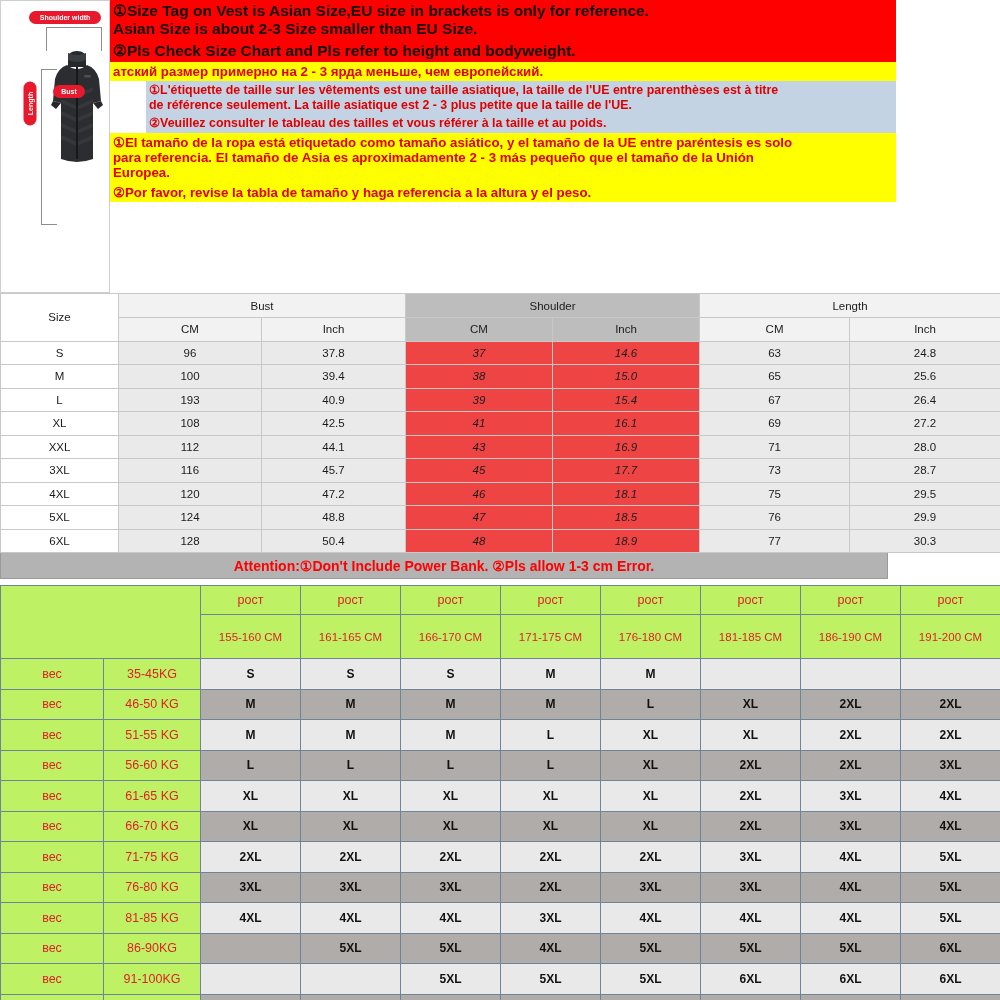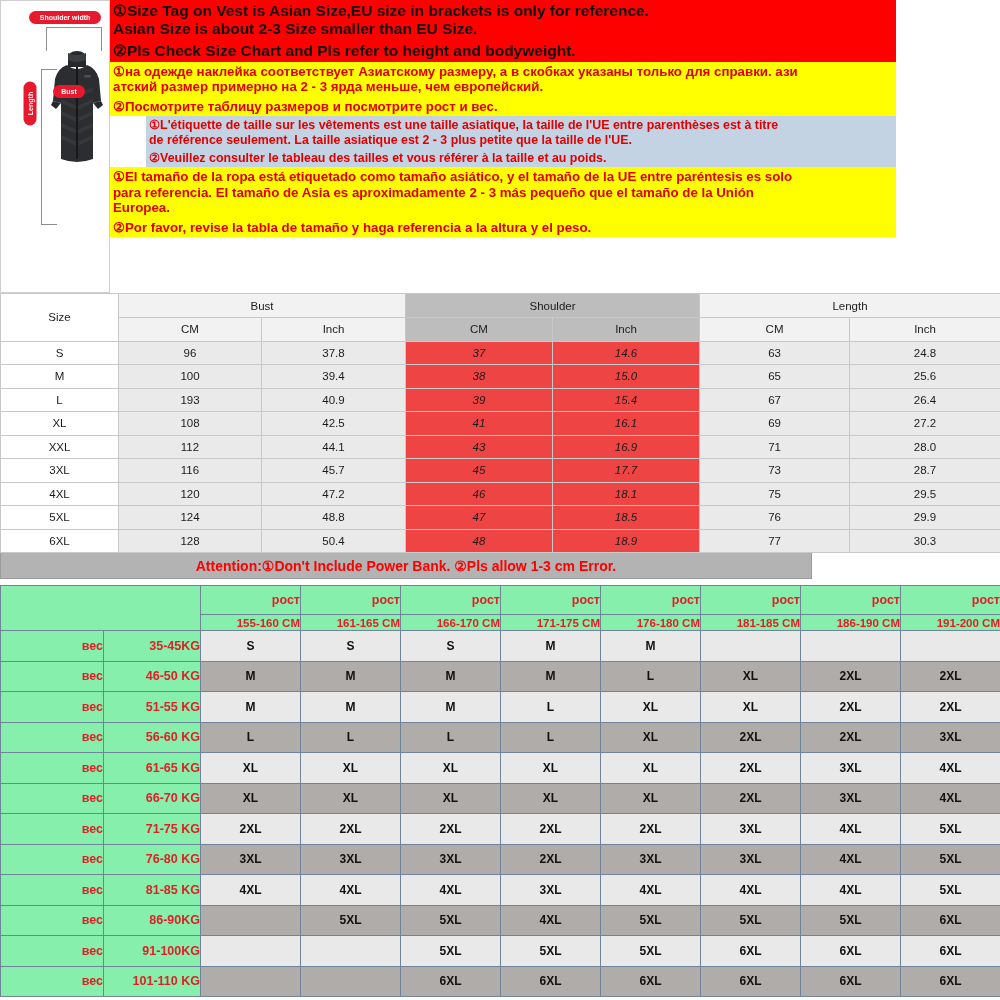--- a/index.html
+++ b/index.html
@@ -64,41 +64,41 @@
     height: 23.5px;
   }
   .t1 .lt { background: #f2f2f2; }
   .t1 .lt2 { background: #eaeaea; }
   .t1 .gray { background: #bdbdbd; }
   .t1 .gray2 { background: #ef4444; font-style: italic; }
   .t1 .white { background: #ffffff; margin-left: 19px; }
   .t1 .hdr-span { height: 24px; }
 
   .attention {
-    width: 812px; height: 26px; line-height: 26px;
+    width: 888px; height: 26px; line-height: 26px;
     background: #b3b3b3; color: #ff0000;
     font-weight: bold; font-size: 14px; text-align: center;
     border: 1px solid #9a9a9a; border-top: none;
   }
 
   .gap { height: 6px; background: #ffffff; width: 1000px; }
 
   
   .t2 { width: 1000px; table-layout: fixed; }
   .t2 td {
     border: 1px solid #6f8399;
     text-align: center;
     font-size: 12px;
     height: 30.5px;
   }
   .t2 .bluecell {
-    background: #86efac; color: #e01f26; font-weight: bold; font-size: 12.5px; text-align: right;
+    background: #bef264; color: #e01f26; font-weight: normal; font-size: 12.5px;
   }
   .t2 .hdr-rost { font-size: 12.5px; height: 29px; }
-  .t2 .hdr-cm { font-size: 11.5px; height: 16px; }
+  .t2 .hdr-cm { font-size: 11.5px; height: 44px; }
   .t2 .light { background: #e9e9e9; color: #111; font-weight: bold; }
   .t2 .dark { background: #b0aca9; color: #111; font-weight: bold; }
 </style>
 </head>
 <body>
 
 <div class="page">
 
   <div class="top">
 
@@ -132,25 +132,21 @@
 
     <div class="banner-col">
       <div class="bn bn-red">
         <div>①Size Tag on Vest is Asian Size,EU size in brackets is only for reference.</div>
         <div>Asian Size is about 2-3 Size smaller than EU Size.</div>
       </div>
       <div class="bn bn-red">
         <div>②Pls Check Size Chart and Pls refer to height and bodyweight.</div>
       </div>
       <div class="bn bn-yellow">
-        <div>①на одежде наклейка соответствует Азиатскому размеру, а в скобках указаны только для справки. ази</div>
         <div>атский размер примерно на 2 - 3 ярда меньше, чем европейский.</div>
-      </div>
-      <div class="bn bn-yellow">
-        <div>②Посмотрите таблицу размеров и посмотрите рост и вес.</div>
       </div>
       <div class="bn bn-blue">
         <div>①L'étiquette de taille sur les vêtements est une taille asiatique, la taille de l'UE entre parenthèses est à titre</div>
         <div>de référence seulement. La taille asiatique est 2 - 3 plus petite que la taille de l'UE.</div>
       </div>
       <div class="bn bn-blue">
         <div>②Veuillez consulter le tableau des tailles et vous référer à la taille et au poids.</div>
       </div>
       <div class="bn bn-yellow">
         <div>①El tamaño de la ropa está etiquetado como tamaño asiático, y el tamaño de la UE entre paréntesis es solo</div>

